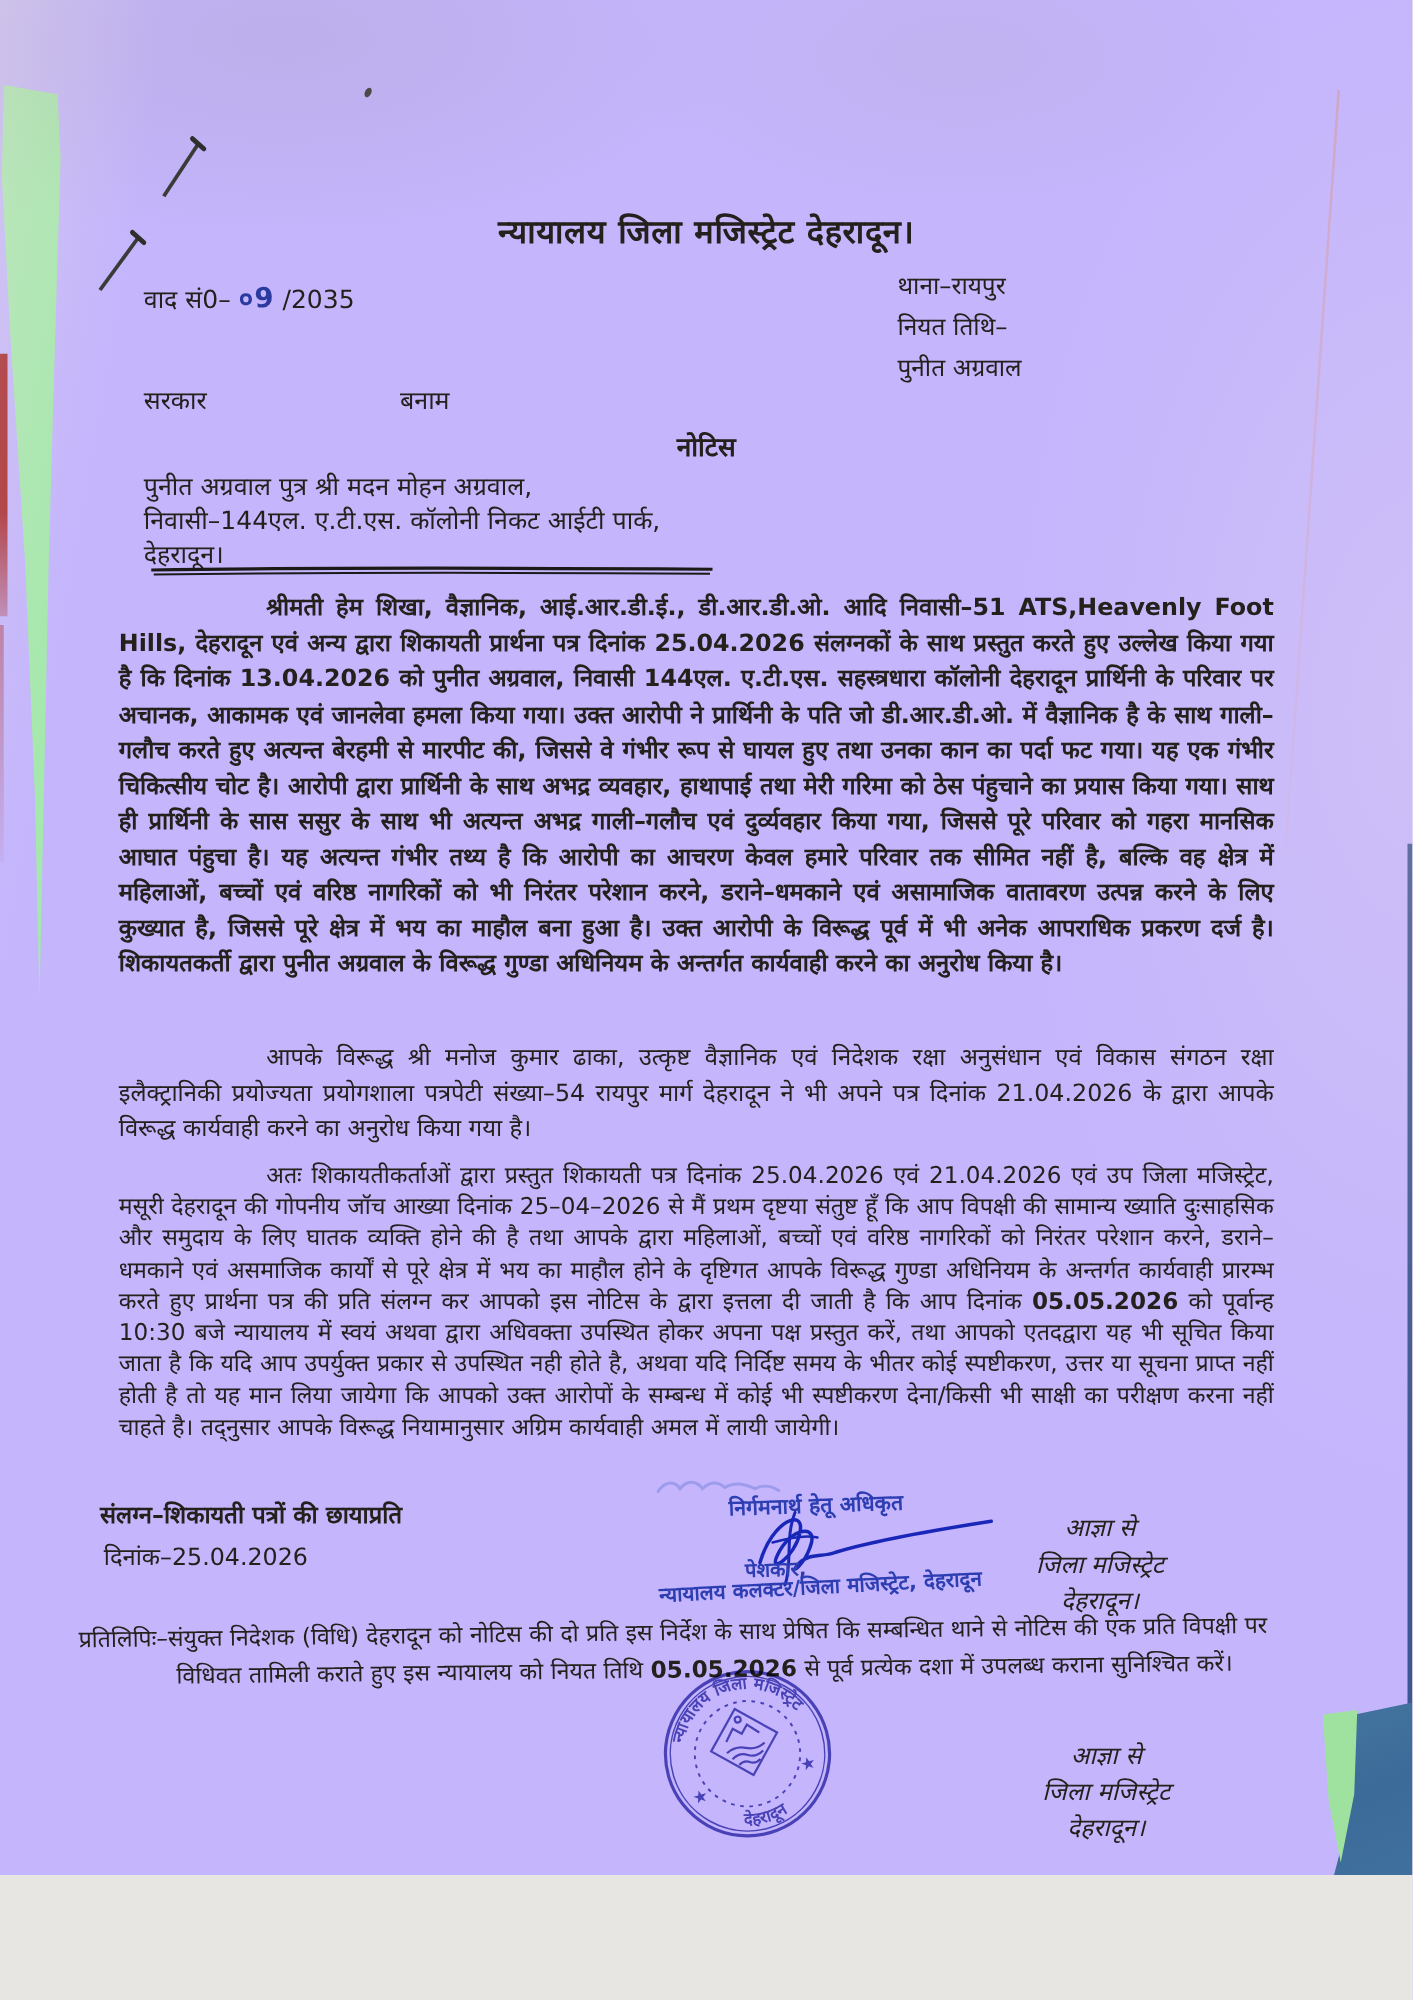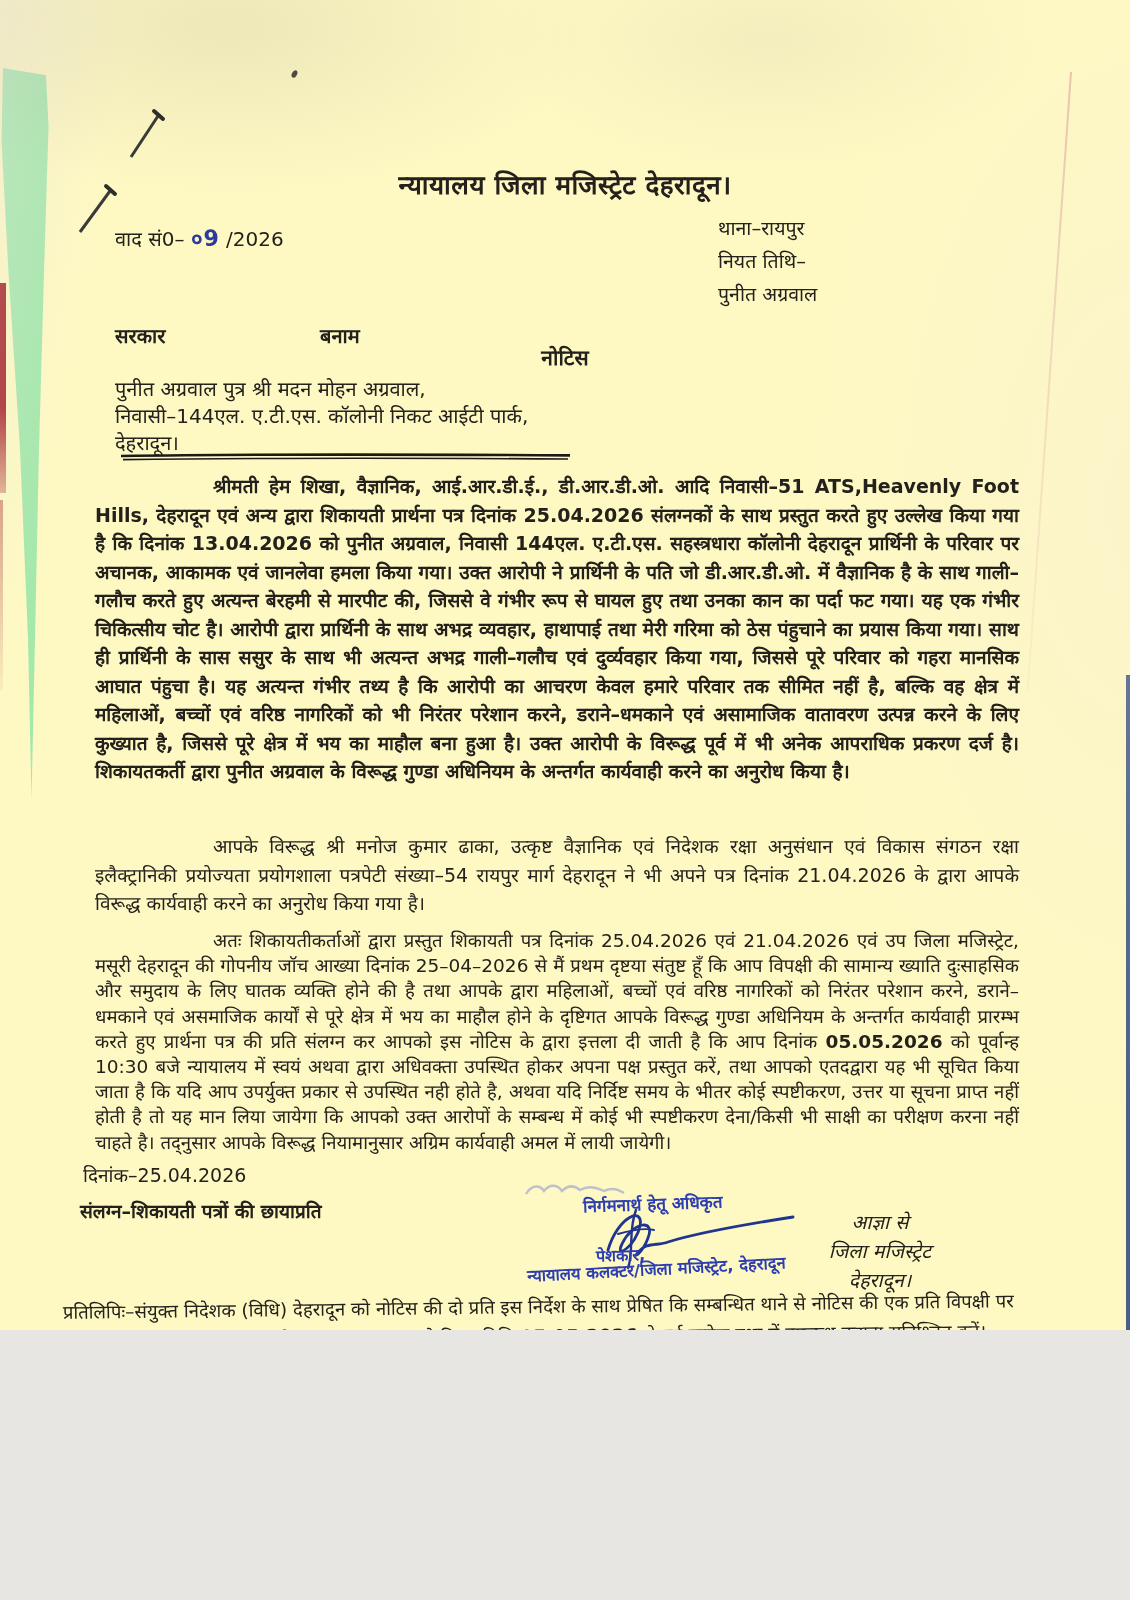--- a/index.html
+++ b/index.html
@@ -1,43 +1,43 @@
 <!DOCTYPE html>
 <html><head>
 <meta charset="utf-8">
 <style>
   html,body{margin:0;padding:0;background:#e8e6e2;}
   .page{
-    position:relative;width:1130px;height:1330px;margin:0 auto;
-    background:#fef9c3;overflow:hidden;
+    position:relative;width:1130px;height:1500px;margin:0 auto;
+    background:#c4b5fd;overflow:hidden;
     font-family:"DejaVu Sans",sans-serif;color:#24211d;
   }
   .shade{position:absolute;inset:0;pointer-events:none;
     background:
       radial-gradient(620px 280px at 20% 2%, rgba(150,140,135,.16), transparent 60%),
       radial-gradient(420px 200px at 68% 3%, rgba(170,160,155,.13), transparent 65%),
       linear-gradient(100deg, rgba(230,224,218,.38) 0%, transparent 10%),
       radial-gradient(480px 900px at 101% 38%, rgba(242,226,226,.22), transparent 70%);
   }
   .abs{position:absolute;}
   .hindi{font-family:"DejaVu Sans",sans-serif;}
   .title{left:0;right:0;top:166px;text-align:center;font-size:26px;font-weight:bold;letter-spacing:.5px;}
   .case-row{left:115px;top:222px;font-size:20px;}
   .hand-ink{color:#2b3a9e;font-weight:bold;font-size:22px;display:inline-block;transform:rotate(-3deg);letter-spacing:1px;}
   .meta-right{left:718px;top:212px;font-size:19.5px;line-height:33px;}
-  .party{font-size:20px;top:322px;font-weight:bold;}
+  .party{font-size:20px;top:306px;}
   .notice-head{left:0;right:0;top:343px;text-align:center;font-size:21px;font-weight:bold;}
   .addr{left:115px;top:376px;font-size:20px;line-height:27px;}
   .para{left:95px;width:924px;text-align:justify;font-size:19px;line-height:28.5px;text-indent:118px;margin:0;}
   #para1{top:472px;font-weight:bold;}
   #para2{top:832px;}
   #para3{top:928px;font-size:18.5px;line-height:25.2px;}
   .bold{font-weight:bold;}
   .encl{left:80px;top:1198px;font-size:19px;font-weight:bold;}
-  .dateline{left:83px;top:1162px;font-size:19px;}
+  .dateline{left:83px;top:1232px;font-size:19px;}
   .blue{color:#2d3db2;}
   .issue-l1{left:583px;top:1192px;font-size:17px;transform:rotate(-2deg);font-weight:bold;}
   .issue-l2{left:596px;top:1244px;font-size:16px;transform:rotate(-2deg);font-weight:bold;}
   .issue-l3{left:527px;top:1257px;font-size:16.5px;transform:rotate(-3deg);font-weight:bold;white-space:nowrap;}
   .byorder{width:170px;text-align:center;font-size:19.5px;line-height:29px;font-style:italic;}
   #byorder1{left:795px;top:1208px;}
   #byorder2{left:800px;top:1390px;}
   .copyblk{left:63px;top:1292px;width:958px;font-size:18.5px;line-height:30px;
     padding-left:78px;text-indent:-78px;transform:rotate(-.7deg);margin:0;box-sizing:border-box;}
   
@@ -85,21 +85,21 @@
     <line x1="84" y1="16" x2="93" y2="24" stroke="#2e2e2c" stroke-width="4" stroke-linecap="round"></line>
     <line x1="40" y1="96" x2="10" y2="137" stroke="#3a3a38" stroke-width="3"></line>
     <line x1="36" y1="91" x2="45" y2="99" stroke="#2e2e2c" stroke-width="4" stroke-linecap="round"></line>
   </svg>
 
   <div class="abs title hindi">न्यायालय जिला मजिस्ट्रेट देहरादून।</div>
 
   <div class="abs case-row">
     <span>वाद सं0–</span>
     <span class="hand-ink">०9</span>
-    <span>/2026</span>
+    <span>/2035</span>
   </div>
 
   <div class="abs meta-right">
     <div>थाना–रायपुर</div>
     <div>नियत तिथि–</div>
     <div>पुनीत अग्रवाल</div>
   </div>
 
   <div class="abs party" style="left:115px;">सरकार</div>
   <div class="abs party" style="left:320px;">बनाम</div>

